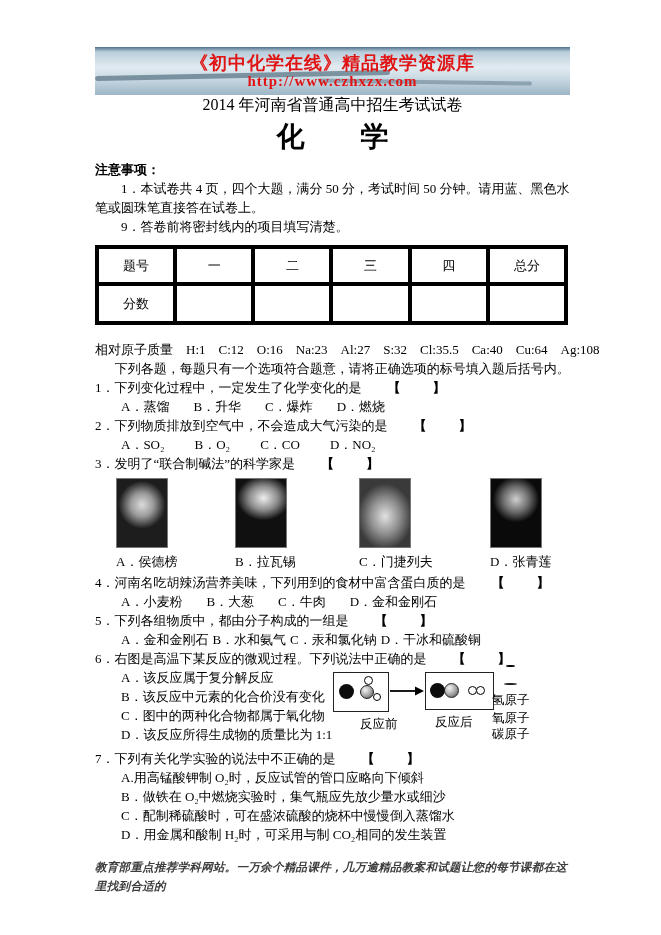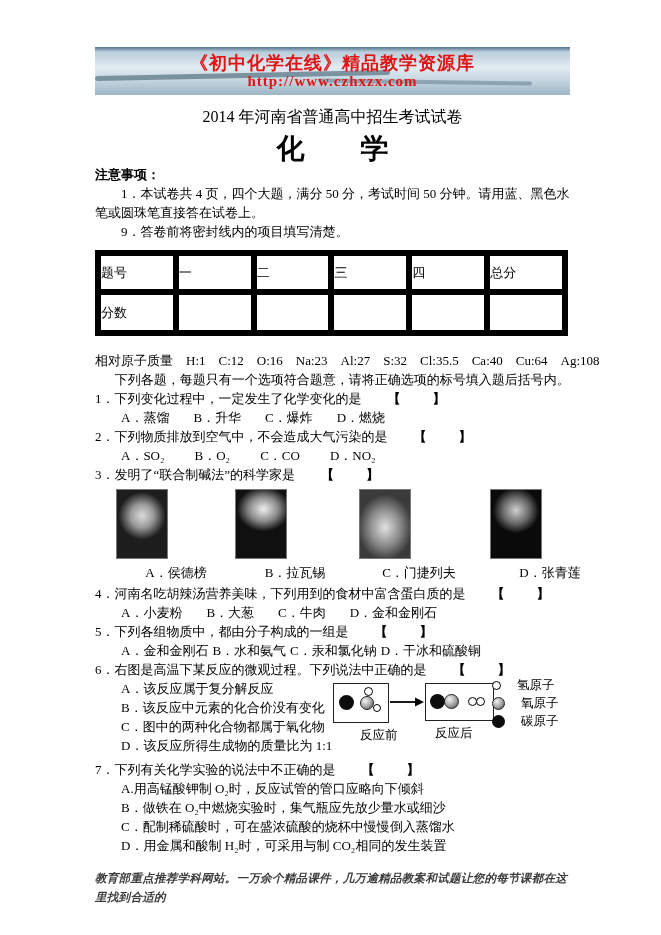--- a/index.html
+++ b/index.html
@@ -12,45 +12,45 @@
           background:linear-gradient(180deg,#4f718c 0%,#b9cdda 10%,#e2ebf1 42%,#c6d7e2 68%,#9db5c5 100%);}
   .banner::before{content:"";position:absolute;left:0;top:26px;width:62%;height:5px;
           background:#5d7888;opacity:.75;transform:skewY(-1.2deg);border-radius:3px;}
   .banner::after{content:"";position:absolute;right:8%;top:33px;width:45%;height:4px;
           background:#6d8696;opacity:.6;transform:skewY(.8deg);border-radius:3px;}
   .banner-line1{position:relative;z-index:2;text-align:center;margin-top:6px;
           color:#e01414;font-weight:bold;font-size:18px;line-height:20px;letter-spacing:1px;}
   .banner-line2{position:relative;z-index:2;text-align:center;color:#e01414;font-weight:bold;
           font-size:15px;line-height:16px;letter-spacing:1px;}
 
-  .doc-title{text-align:center;margin-top:12px;font-size:16px;line-height:20px;}
+  .doc-title{text-align:center;margin-top:0;font-size:16px;line-height:20px;}
   .doc-subject{text-align:center;margin-top:5px;font-size:28px;font-weight:bold;line-height:34px;}
 
-  .notice-head{font-weight:bold;line-height:18px;}
+  .notice-head{margin-top:7px;font-weight:bold;line-height:18px;}
   .p-ind2{text-indent:2em;line-height:19px;}
   .p-ind15{text-indent:1.5em;line-height:19px;text-align:center;}
 
   table.score{border-collapse:collapse;margin-top:9px;width:473px;table-layout:fixed;}
-  table.score td{border:6px solid #000000;padding:0;}
+  table.score td{border:4px solid #000000;text-align:center;padding:0;}
   table.score tr.r1 td{height:33px;}
   table.score tr.r2 td{height:35px;}
 
   .atomic{display:flex;gap:13px;margin-top:16px;line-height:18px;white-space:nowrap;}
 
   .sec-head{margin-top:19px;font-weight:bold;font-size:14.5px;line-height:22px;}
   .sec-note{font-size:13px;}
 
   .q{line-height:19px;}
   .q .stem{display:inline;}
   .bracket{font-weight:bold;margin-left:26px;letter-spacing:2px;}
   .opts{display:flex;gap:24px;padding-left:26px;line-height:19px;white-space:nowrap;}
   .optline{padding-left:26px;line-height:19px;}
 
   
-  .figrow{position:relative;height:97px;margin-top:3px;text-align:center;}
+  .figrow{position:relative;height:97px;margin-top:3px;}
   .fig{position:absolute;top:2px;width:120px;}
   .photo{width:50px;height:68px;border:1px solid #777;}
   .ph-a{background:radial-gradient(ellipse 60% 45% at 50% 38%,#dcdcdc 0%,#9a9a9a 38%,#1d1d1d 78%);}
   .ph-b{background:radial-gradient(ellipse 65% 40% at 55% 28%,#efefef 0%,#8a8a8a 45%,#101010 82%);}
   .ph-c{background:radial-gradient(ellipse 62% 55% at 50% 55%,#e2e2e2 0%,#8d8d8d 48%,#3a3a3a 88%);}
   .ph-d{background:radial-gradient(ellipse 58% 42% at 50% 30%,#cfcfcf 0%,#6a6a6a 45%,#0a0a0a 80%);}
   .fig-label{margin-top:6px;line-height:15px;}
 
   
   .q6{position:relative;min-height:100px;}
@@ -61,21 +61,21 @@
   .box2{left:93px;top:7px;width:67px;height:36px;}
   .atom{position:absolute;border-radius:50%;}
   .at-c{background:#0c0c0c;}
   .at-o{background:radial-gradient(circle at 35% 32%,#f4f4f4 0%,#aaa 50%,#4f4f4f 95%);border:1px solid #222;box-sizing:border-box;}
   .at-h{background:#fff;border:1.5px solid #000;box-sizing:border-box;}
   .dg-arrow{position:absolute;left:58px;top:21px;}
   .dg-label{position:absolute;font-size:12.5px;white-space:nowrap;}
   .lb1{left:8px;top:50px;margin-left:20px;}
   .lb2{left:103px;top:48px;}
   .legend{position:absolute;left:160px;top:0;}
-  .leg-row{display:flex;align-items:center;gap:16px;height:18px;}
+  .leg-row{display:flex;align-items:center;gap:24px;height:18px;flex-direction:column;}
   .leg-sym{display:inline-block;border-radius:50%;}
   .leg-h{width:9px;height:9px;background:#fff;border:1.5px solid #000;box-sizing:border-box;}
   .leg-o{width:13px;height:13px;background:radial-gradient(circle at 35% 32%,#f2f2f2 0%,#a8a8a8 50%,#4d4d4d 95%);border:1px solid #222;box-sizing:border-box;}
   .leg-c{width:13px;height:13px;background:#0c0c0c;}
   .leg-txt{font-size:12.5px;}
 
   .footer{margin-top:14px;font-size:11.5px;font-weight:bold;font-style:italic;
           color:#3c3c3c;line-height:19px;letter-spacing:.3px;}
 </style>
 </head>

